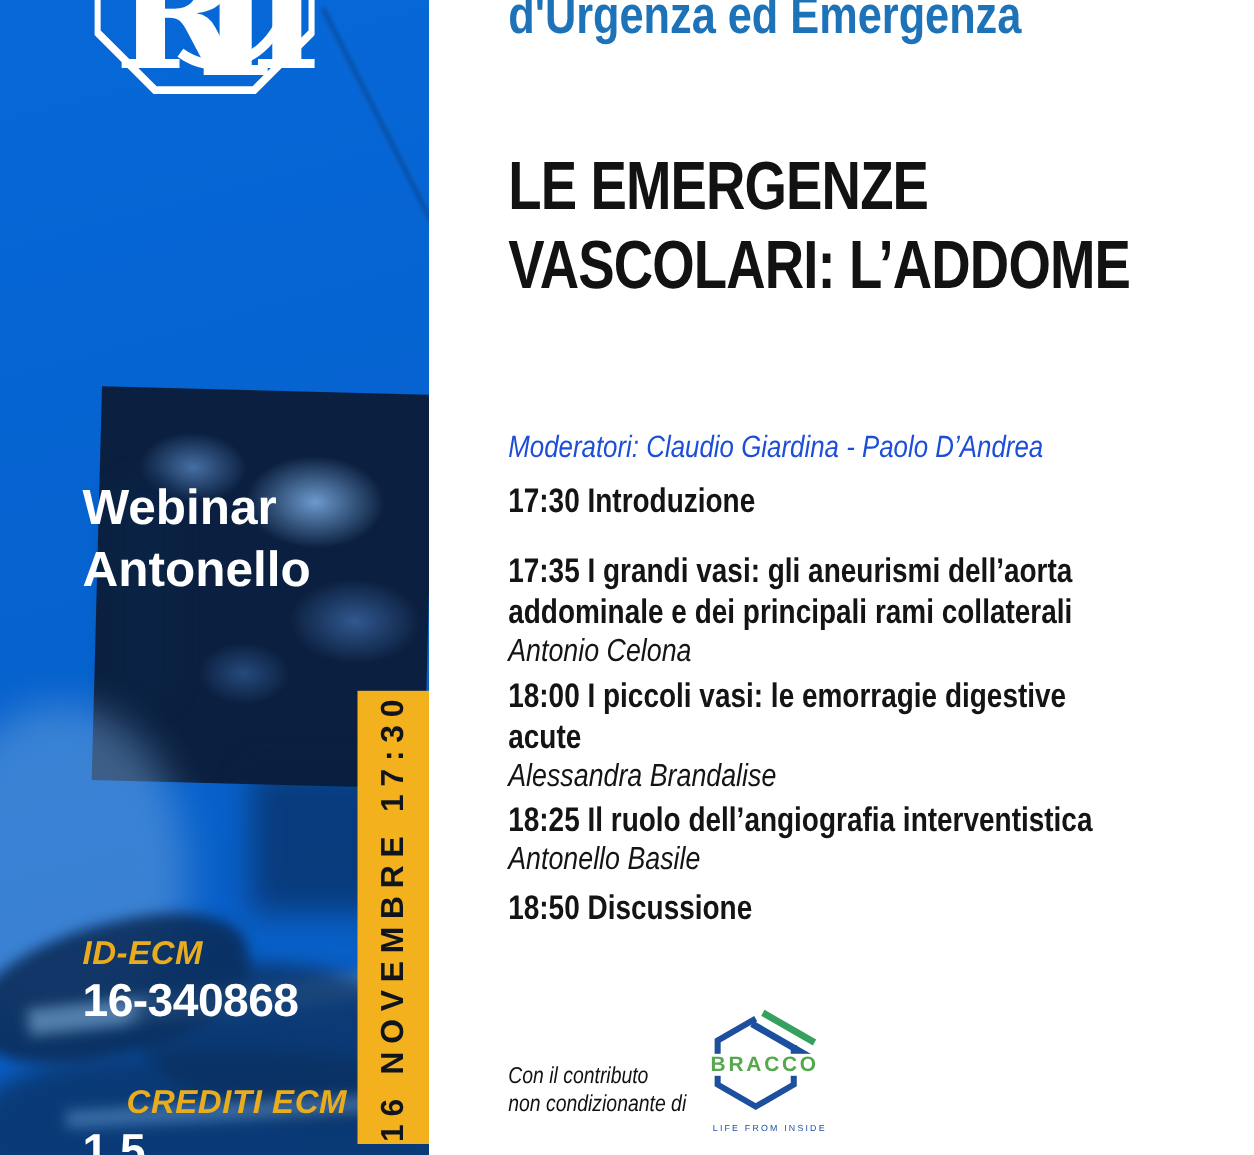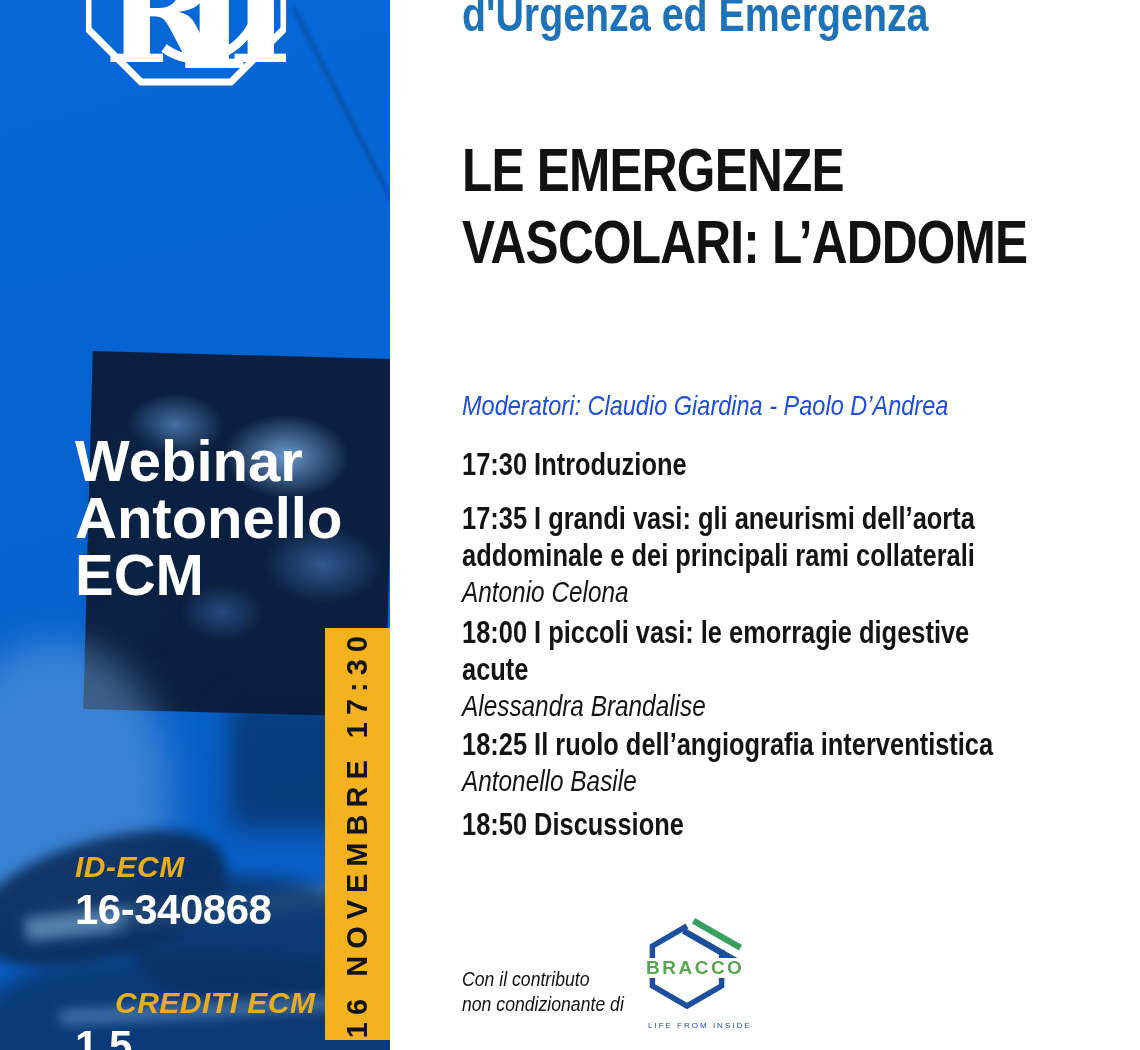--- a/index.html
+++ b/index.html
@@ -27,21 +27,21 @@
   .d2{left:120px;top:878px;width:300px;height:140px;background:#0c3263;opacity:.8;filter:blur(8px);
       border-radius:50%;transform:rotate(8deg);}
   .d3{left:-20px;top:955px;width:430px;height:150px;background:#0a2f5e;opacity:.75;filter:blur(10px);
       border-radius:40%;}
   .s1{left:25px;top:900px;width:335px;height:24px;background:rgba(150,200,240,.5);filter:blur(6px);transform:rotate(-6deg);}
   .s2{left:60px;top:1002px;width:300px;height:16px;background:rgba(130,185,235,.4);filter:blur(6px);transform:rotate(-3deg);}
 
   .sirm{position:absolute;left:86px;top:-110px;}
 
   .program{position:absolute;left:75px;top:432px;color:#ffffff;font-weight:bold;
-           font-size:58px;line-height:57px;z-index:6;}
+           font-size:45px;line-height:57px;z-index:6;}
   .ecmblock{position:absolute;left:75px;z-index:6;}
   .ecmlabel{font-weight:bold;font-size:30px;letter-spacing:.5px;font-style:italic;}
   .ecmvalue{color:#ffffff;font-weight:bold;font-size:42px;margin-top:2px;letter-spacing:-.5px;}
 
   
   .ribbon{position:absolute;left:325px;top:628px;width:65px;height:412px;z-index:7;
           display:flex;align-items:center;justify-content:center;}
   .ribbon-text{writing-mode:vertical-rl;transform:rotate(180deg);
                font-weight:bold;font-size:29px;letter-spacing:7px;color:#10141c;white-space:nowrap;}
 
@@ -82,21 +82,20 @@
       <polygon points="55,0 145,0 198,53 198,139 145,192 55,192 2,139 2,53" fill="none" stroke="#ffffff" stroke-width="7"></polygon>
       <path d="M 98 30 C 165 28 188 90 168 132 C 150 168 108 180 78 158" fill="none" stroke="#ffffff" stroke-width="9"></path>
       <text x="18" y="172" font-family="DejaVu Serif, serif" font-weight="bold" font-size="140" fill="#ffffff">R</text>
       <text x="92" y="178" font-family="DejaVu Serif, serif" font-weight="bold" font-size="155" fill="#ffffff">I</text>
       <text x="142" y="172" font-family="DejaVu Serif, serif" font-weight="bold" font-size="140" fill="#ffffff">I</text>
     </svg>
 
     <div class="program">
       <div>Webinar</div>
       <div>Antonello</div>
-      <div>ECM</div>
     </div>
 
     <div class="ecmblock" style="top:850px;">
       <div class="ecmlabel" style="color:#E9AC1E;">ID-ECM</div>
       <div class="ecmvalue">16-340868</div>
     </div>
 
     <div class="ecmblock" style="top:986px;">
       <div class="ecmlabel" style="color:#E9AC1E;margin-left:40px;">CREDITI ECM</div>
       <div class="ecmvalue">1.5</div>
@@ -113,21 +112,21 @@
 
   <div class="title">
     <div class="line" style="transform:scaleX(.8);">LE EMERGENZE</div>
     <div class="line" style="transform:scaleX(.8);">VASCOLARI: L’ADDOME</div>
   </div>
 
   <div class="mods">
     <div class="line">Moderatori: Claudio Giardina - Paolo D’Andrea</div>
   </div>
 
-  <div class="sched" style="top:446px;text-align:right;">
+  <div class="sched" style="top:436px;text-align:right;">
     <div class="line bold cond">17:30 Introduzione</div>
   </div>
 
   <div class="sched" style="top:500px;">
     <div class="line bold cond">17:35 I grandi vasi: gli aneurismi dell’aorta</div>
     <div class="line bold cond">addominale e dei principali rami collaterali</div>
     <div class="line speaker">Antonio Celona</div>
   </div>
 
   <div class="sched" style="top:614px;">

